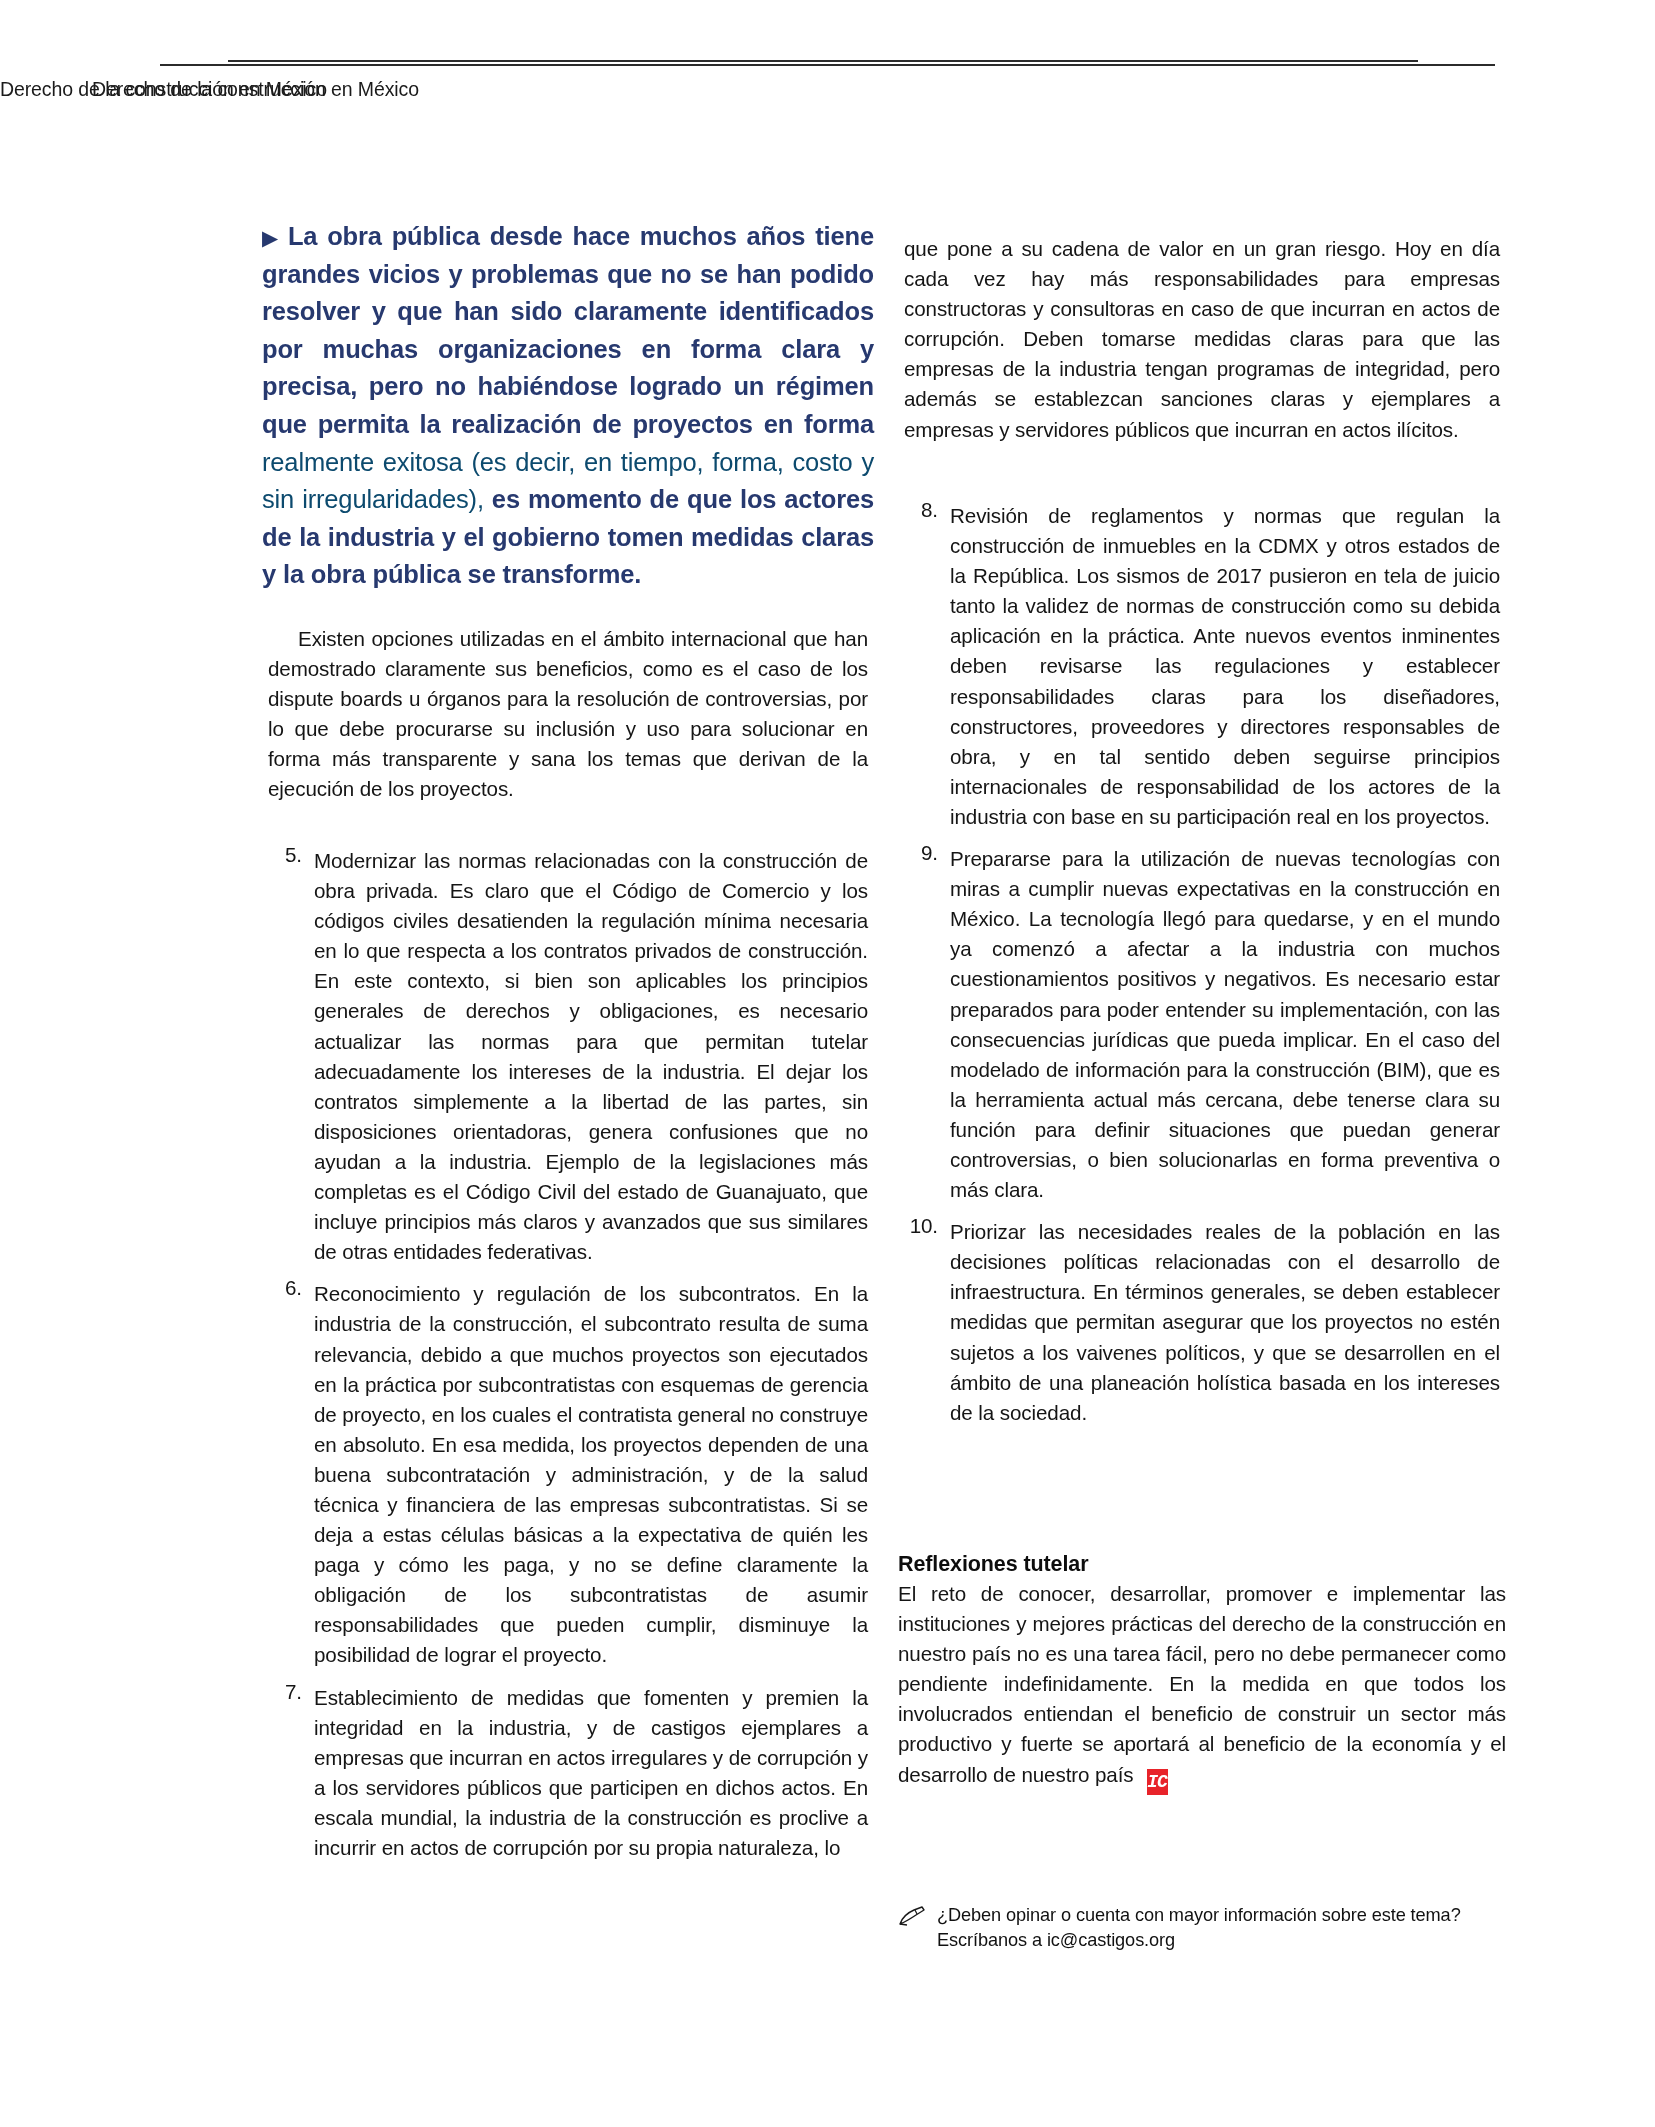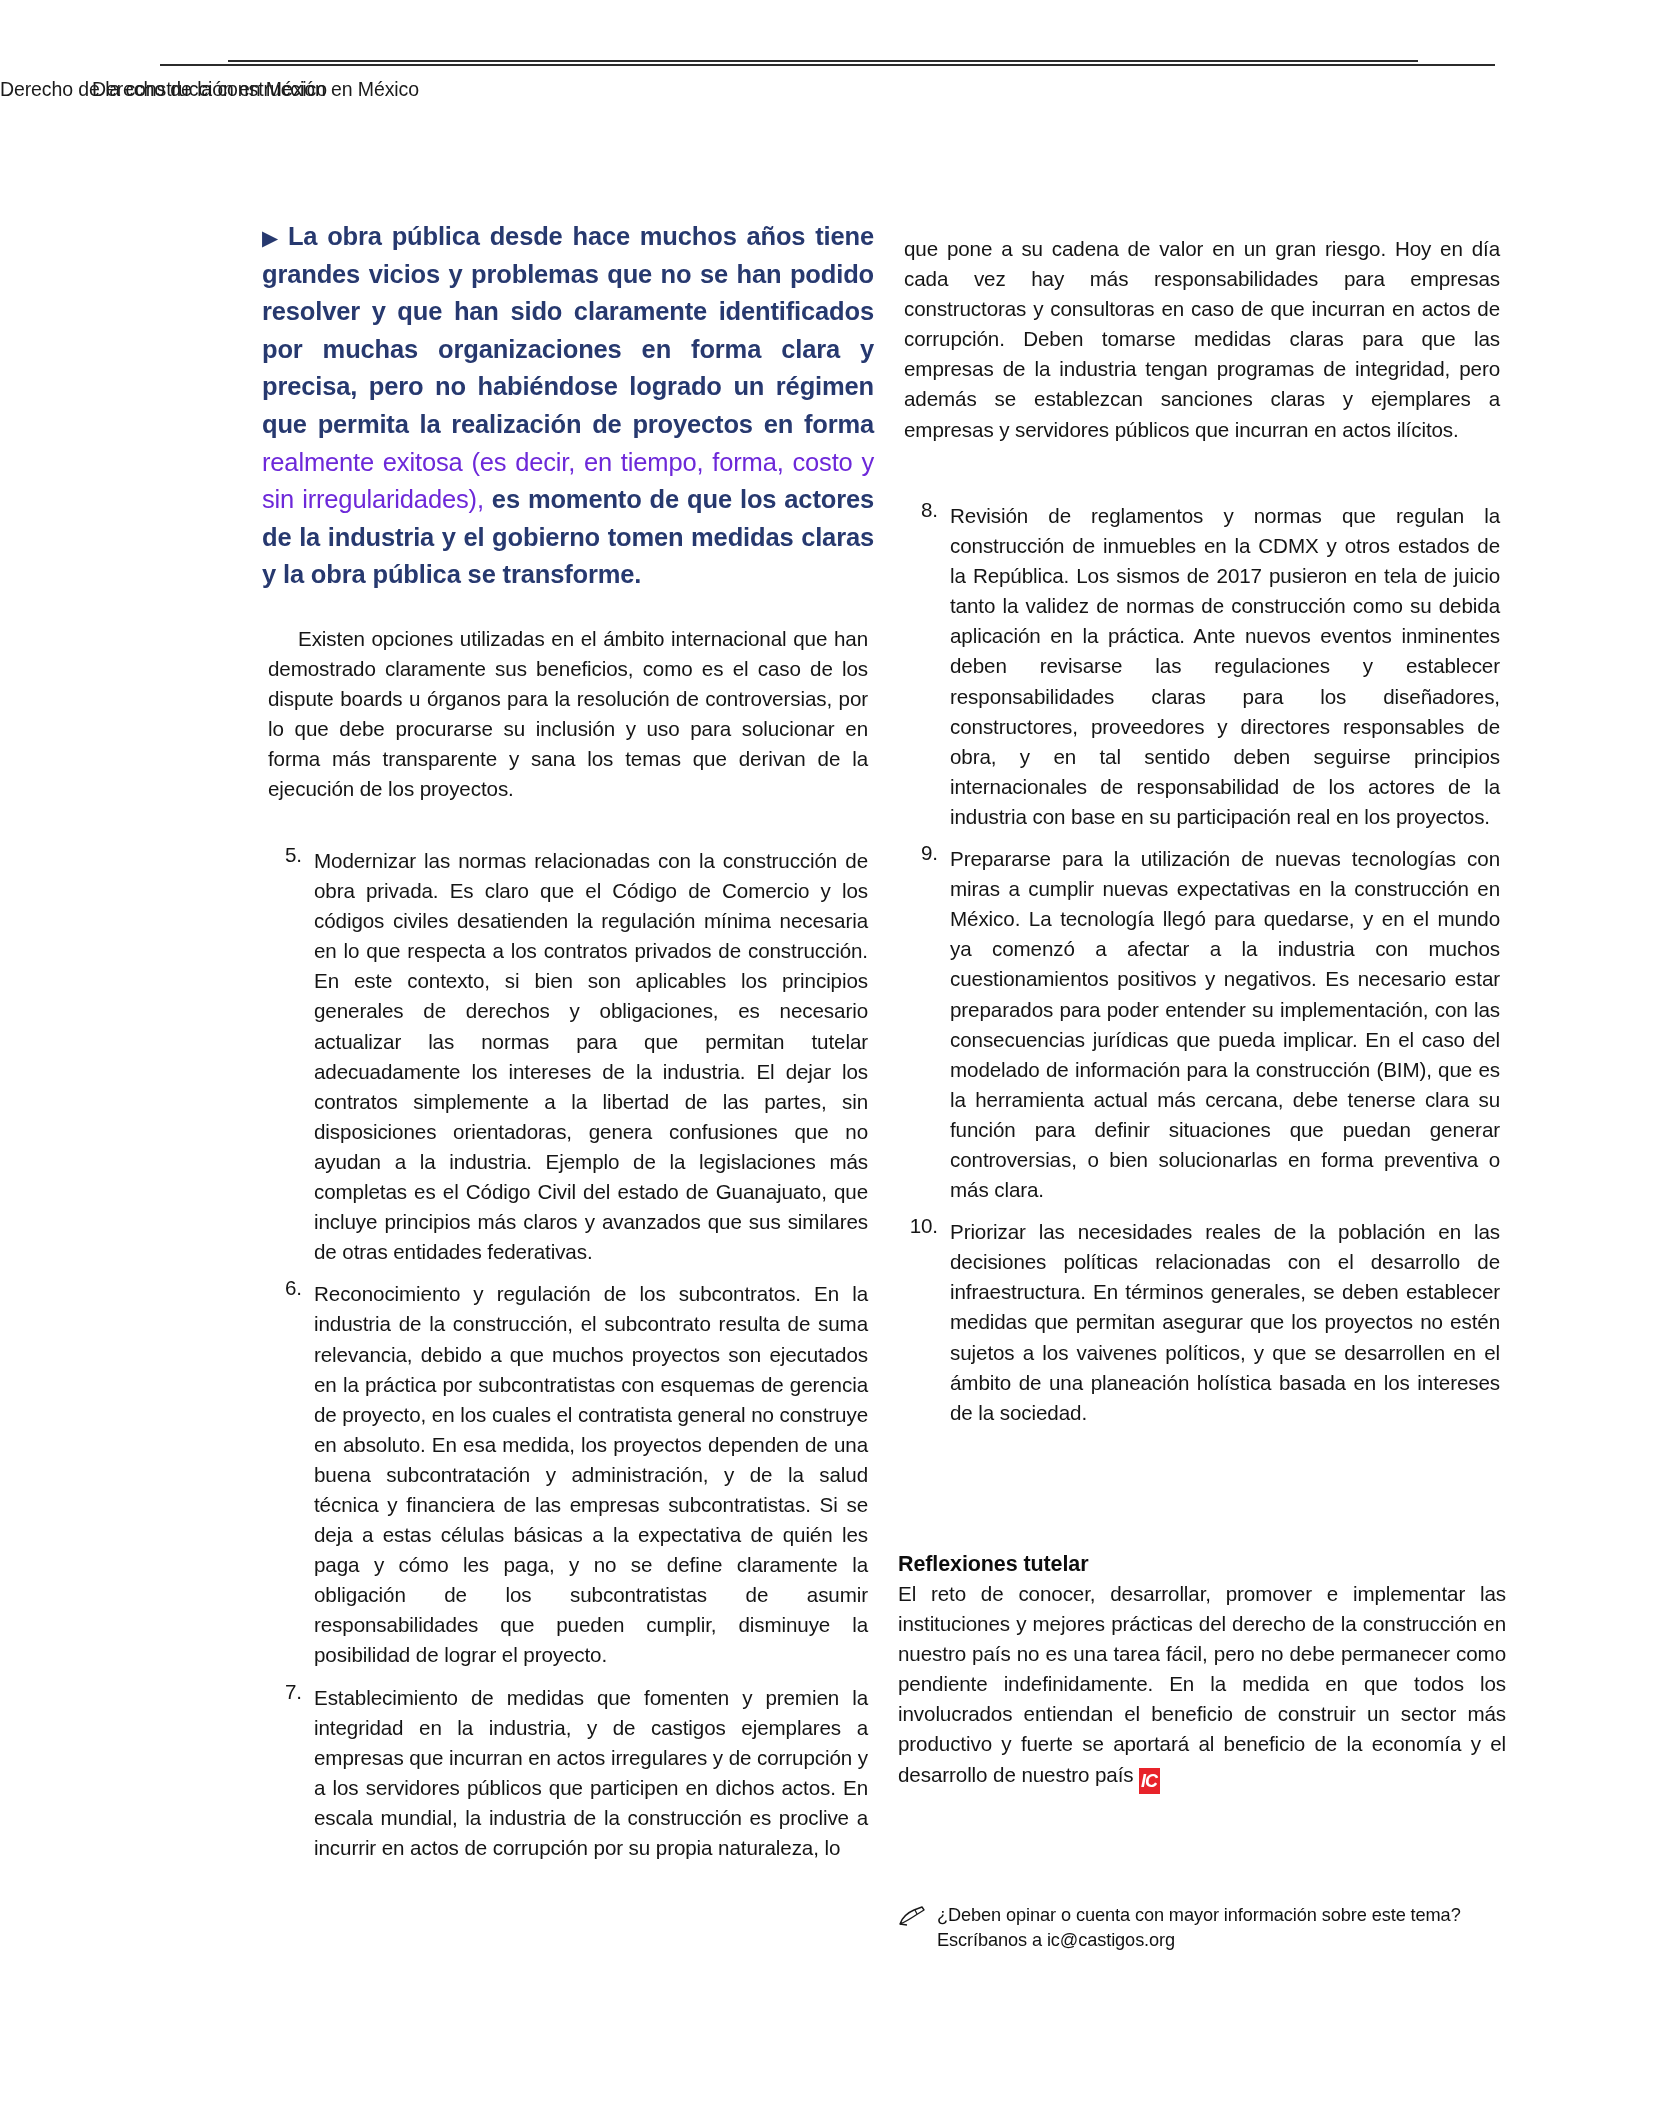--- a/index.html
+++ b/index.html
@@ -85,21 +85,21 @@
     text-align: justify;
     text-justify: inter-word;
     font-family: "Liberation Sans", sans-serif;
     letter-spacing: -0.15px;
   }
   .pullquote .strong {
     color: #27396f;
     font-weight: 600;
   }
   .pullquote .lighter {
-    color: #6d28d9;
+    color: #0c4a6e;
     font-weight: 400;
   }
   .pq-arrow {
     color: #27396f;
     font-size: 21px;
     margin-right: 7px;
     line-height: 1;
   }
 
   
@@ -182,28 +182,28 @@
     letter-spacing: -0.1px;
   }
 
   
   .ic-mark {
     display: inline-block;
     width: 21px;
     height: 26px;
     background: #e8232a;
     color: #ffffff;
-    font-family: Liberation Sans, sans-serif;
+    font-family: Liberation Mono, monospace;
     font-style: italic;
     font-weight: bold;
     font-size: 18px;
     line-height: 26px;
     text-align: center;
     vertical-align: -5px;
-    margin-left: 5px;
+    margin-left: 13px;
     letter-spacing: -1px;
   }
 
   
   #footnote {
     position: absolute;
     left: 898px;
     top: 1903px;
     width: 620px;
     display: flex;

